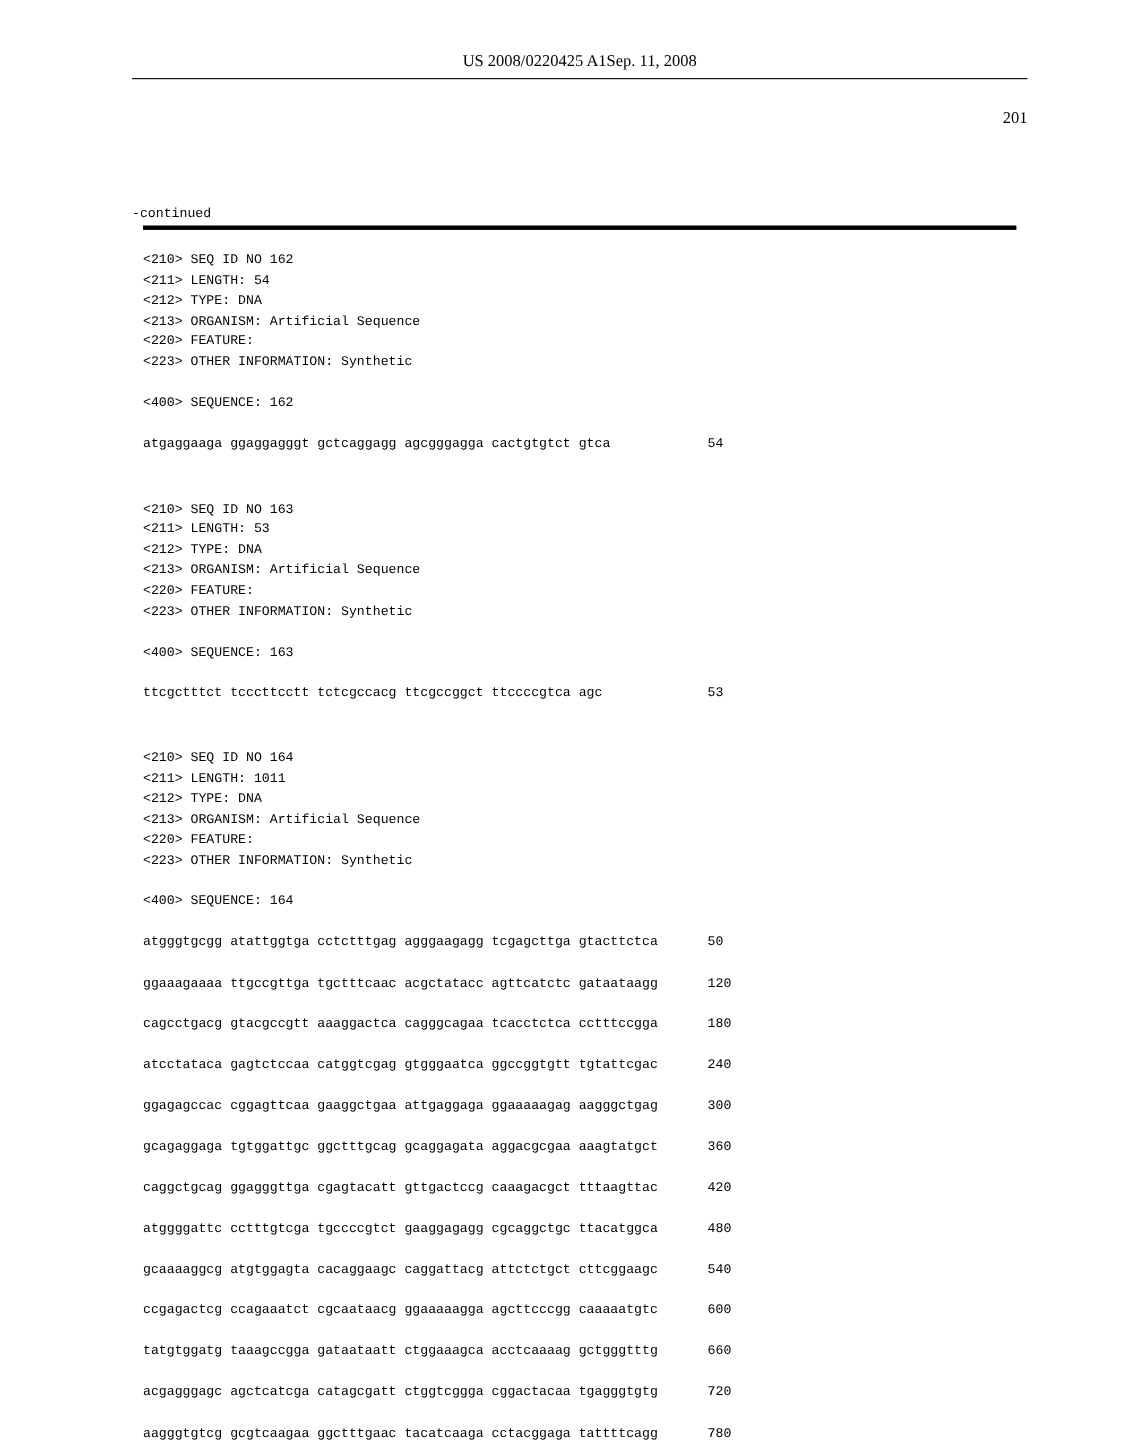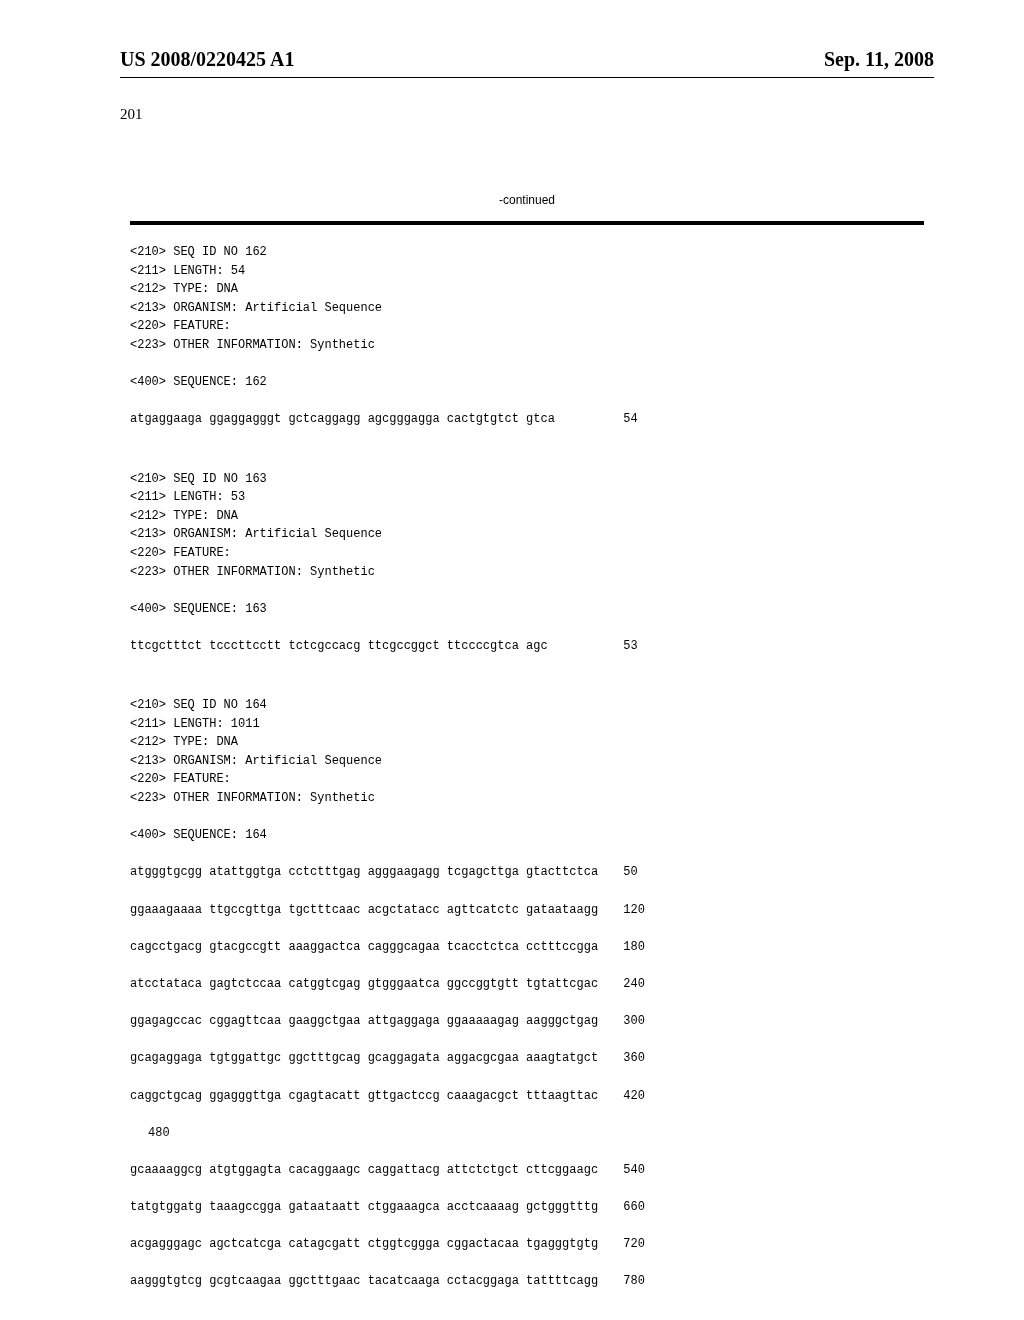--- a/index.html
+++ b/index.html
@@ -10,58 +10,57 @@
     width: 1024px;
     height: 1320px;
     position: relative;
     color: #000;
   }
   .page {
     padding: 48px 90px 0 120px;
   }
   .header-row {
     display: flex;
-    justify-content: space-between;
-    font-size: 20px;
+    justify-content: center;
+    font-size: 15px;
     margin-bottom: 6px;
-    font-weight: bold;
   }
   .header-rule {
     border: none;
     border-top: 1.5px solid #000;
     margin: 0 0 28px 0;
   }
   .page-num {
-    text-align: left;
+    text-align: right;
     font-size: 15px;
     margin: 6px 0 70px 0;
   }
   .seq-area {
     font-family: "Courier New", Courier, monospace;
     font-size: 12px;
     line-height: 1.55;
     white-space: pre;
     margin-left: 10px;
   }
   .continued-wrap {
-    text-align: center;
-    font-family: Liberation Sans, sans-serif;
+    font-family: Liberation Mono, monospace;
     font-size: 12px;
-    margin-bottom: 14px;
+    margin-bottom: 4px;
   }
   .black-bar {
     height: 4px;
     background: #000;
     margin: 0 10px 18px 10px;
   }
   .seq-block {
     margin-bottom: 22px;
   }
   .seq-line {
     display: flex;
+    gap: 20px;
   }
   .seq-groups {
     flex: 0 0 auto;
   }
   .seq-num {
     width: 50px;
     text-align: left;
     margin-left: 18px;
   }
 </style>
@@ -89,22 +88,23 @@
 <div class="seq-line"><span class="seq-groups">ttcgctttct tcccttcctt tctcgccacg ttcgccggct ttccccgtca agc        </span><span class="seq-num">53</span></div>
 </div><div class="seq-block"><div>&lt;210&gt; SEQ ID NO 164</div><div>&lt;211&gt; LENGTH: 1011</div><div>&lt;212&gt; TYPE: DNA</div><div>&lt;213&gt; ORGANISM: Artificial Sequence</div><div>&lt;220&gt; FEATURE:</div><div>&lt;223&gt; OTHER INFORMATION: Synthetic</div>
 <div>&lt;400&gt; SEQUENCE: 164</div>
 <div class="seq-line"><span class="seq-groups">atgggtgcgg atattggtga cctctttgag agggaagagg tcgagcttga gtacttctca </span><span class="seq-num">50</span></div>
 <div class="seq-line"><span class="seq-groups">ggaaagaaaa ttgccgttga tgctttcaac acgctatacc agttcatctc gataataagg </span><span class="seq-num">120</span></div>
 <div class="seq-line"><span class="seq-groups">cagcctgacg gtacgccgtt aaaggactca cagggcagaa tcacctctca cctttccgga </span><span class="seq-num">180</span></div>
 <div class="seq-line"><span class="seq-groups">atcctataca gagtctccaa catggtcgag gtgggaatca ggccggtgtt tgtattcgac </span><span class="seq-num">240</span></div>
 <div class="seq-line"><span class="seq-groups">ggagagccac cggagttcaa gaaggctgaa attgaggaga ggaaaaagag aagggctgag </span><span class="seq-num">300</span></div>
 <div class="seq-line"><span class="seq-groups">gcagaggaga tgtggattgc ggctttgcag gcaggagata aggacgcgaa aaagtatgct </span><span class="seq-num">360</span></div>
 <div class="seq-line"><span class="seq-groups">caggctgcag ggagggttga cgagtacatt gttgactccg caaagacgct tttaagttac </span><span class="seq-num">420</span></div>
-<div class="seq-line"><span class="seq-num">480</span></div>
+<div class="seq-line"><span class="seq-groups">atggggattc cctttgtcga tgccccgtct gaaggagagg cgcaggctgc ttacatggca </span><span class="seq-num">480</span></div>
 <div class="seq-line"><span class="seq-groups">gcaaaaggcg atgtggagta cacaggaagc caggattacg attctctgct cttcggaagc </span><span class="seq-num">540</span></div>
+<div class="seq-line"><span class="seq-groups">ccgagactcg ccagaaatct cgcaataacg ggaaaaagga agcttcccgg caaaaatgtc </span><span class="seq-num">600</span></div>
 <div class="seq-line"><span class="seq-groups">tatgtggatg taaagccgga gataataatt ctggaaagca acctcaaaag gctgggtttg </span><span class="seq-num">660</span></div>
 <div class="seq-line"><span class="seq-groups">acgagggagc agctcatcga catagcgatt ctggtcggga cggactacaa tgagggtgtg </span><span class="seq-num">720</span></div>
 <div class="seq-line"><span class="seq-groups">aagggtgtcg gcgtcaagaa ggctttgaac tacatcaaga cctacggaga tattttcagg </span><span class="seq-num">780</span></div>
 
 
 
 
 </div></div>
 
 </div>

